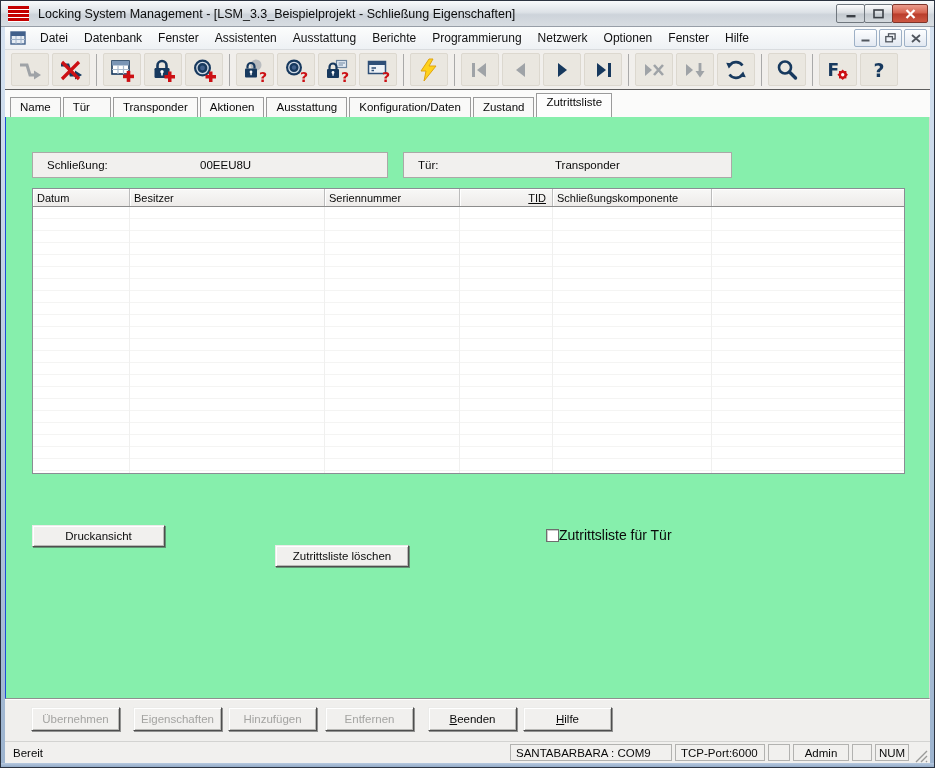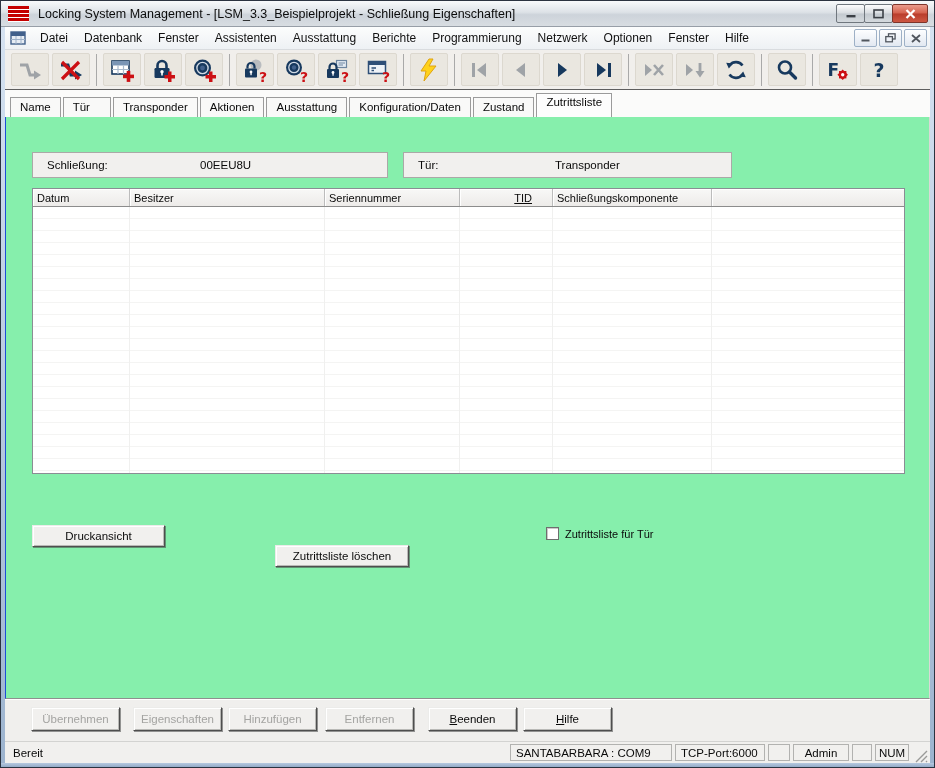--- a/index.html
+++ b/index.html
@@ -66,34 +66,34 @@
   .fieldbox .flabel { padding-left:14px; }
   .fieldbox .fvalue { position:absolute; }
 
   
   .listview { position:absolute; left:26px; top:71px; width:873px; height:286px;
               border:1px solid #8a8d94; background:#fff; display:flex; flex-direction:column; }
   .lv-header { display:flex; height:18px; background:linear-gradient(#f8f8f7,#edebe9);
                border-bottom:1px solid #8c8c8c; font-size:11px; color:#0a0a0a; }
   .lv-h { display:flex; align-items:center; padding:0 4px; border-right:1px solid #bcbcbc;
           box-shadow:inset 1px 1px 0 #fff; white-space:nowrap; overflow:hidden; }
-  .lv-h.right { justify-content:flex-end; padding-right:20px;text-decoration:underline; }
+  .lv-h.right { justify-content:flex-end; padding-right:6px;text-decoration:underline; }
   .lv-body { flex:1; display:flex;
              background:repeating-linear-gradient(#ffffff 0 11px,#f4f4f3 11px 12px); }
   .lv-c { border-right:1px solid #f0f0ef; }
 
   .btn { position:absolute; height:22px; background:#f1f0ee; font-size:11.5px; color:#0a0a0a;
          display:flex; align-items:center; justify-content:center;
          border:1px solid; border-color:#ececea #4e4e4e #4e4e4e #ececea;
          box-shadow:inset 1px 1px 0 #fff, inset -1px -1px 0 #b9b9b6, 1px 1px 0 rgba(70,70,70,.55); }
 
   .chk-row { position:absolute; left:540px; top:410px; display:flex; align-items:center; }
   .chk { width:13px; height:13px; background:#fff; border:1px solid #6e6e6e;
          box-shadow:inset 1px 1px 0 #c9c9c9; }
-  .chk-label { margin-left:6px; font-size:11px; color:#0a0a0a; }
+  .chk-label { font-size:14px; color:#0a0a0a; }
 
   
   .buttonbar { height:42px; background:#f0efed; box-shadow:inset 0 1px 0 #fff; position:relative; }
   .fbtn { top:8px; width:89px; height:24px; }
   .fbtn.disabled { color:#a4a4a2; }
 
   
   .statusbar { height:22px; background:#f1f0ee; border-top:1px solid #d3d3d1;
                display:flex; align-items:center; font-size:11.5px; color:#0a0a0a;
                padding:0 2px 0 8px; }

